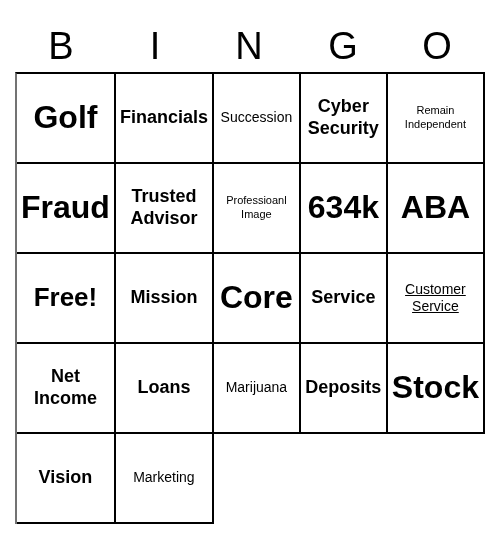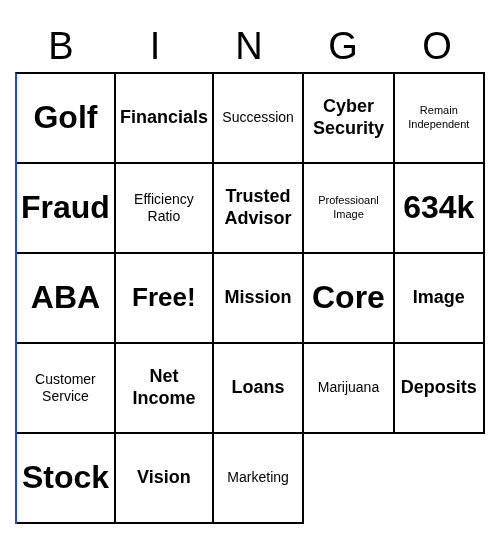--- a/index.html
+++ b/index.html
@@ -32,21 +32,21 @@
     .bingo-header-cell {
       font-size: 38px;
       font-weight: normal;
       padding: 4px 0;
       letter-spacing: 2px;
     }
 
     .bingo-grid {
       display: grid;
       grid-template-columns: repeat(5, 1fr);
-      border-left: 2px solid #1d4ed8;
+      border-left: 2px solid #737373;
       border-top: 2px solid #000;
     }
 
     .bingo-cell {
       border-right: 2px solid #000;
       border-bottom: 2px solid #000;
       min-height: 90px;
       display: flex;
       align-items: center;
       justify-content: center;
@@ -85,23 +85,20 @@
       <div class="bingo-cell">
         <span style="font-size: 18px; font-weight: bold;">Cyber Security</span>
       </div>
       <div class="bingo-cell">
         <span style="font-size: 11px; font-weight: normal;">Remain Independent</span>
       </div>
       <div class="bingo-cell">
         <span style="font-size: 32px; font-weight: bold;">Fraud</span>
       </div>
       <div class="bingo-cell">
-        <span style="font-size: 14px; font-weight: normal;">Efficiency Ratio</span>
-      </div>
-      <div class="bingo-cell">
         <span style="font-size: 18px; font-weight: bold;">Trusted Advisor</span>
       </div>
       <div class="bingo-cell">
         <span style="font-size: 11px; font-weight: normal;">Professioanl Image</span>
       </div>
       <div class="bingo-cell">
         <span style="font-size: 32px; font-weight: bold;">634k</span>
       </div>
       <div class="bingo-cell">
         <span style="font-size: 32px; font-weight: bold;">ABA</span>
@@ -109,24 +106,24 @@
       <div class="bingo-cell">
         <span style="font-size: 26px; font-weight: bold;">Free!</span>
       </div>
       <div class="bingo-cell">
         <span style="font-size: 18px; font-weight: bold;">Mission</span>
       </div>
       <div class="bingo-cell">
         <span style="font-size: 32px; font-weight: bold;">Core</span>
       </div>
       <div class="bingo-cell">
-        <span style="font-size: 18px; font-weight: bold;">Image</span>
+        <span style="font-size: 18px; font-weight: bold;">Service</span>
       </div>
       <div class="bingo-cell">
-        <span style="font-size: 14px; font-weight: normal;">Customer Service</span>
+        <span style="font-size: 14px; font-weight: normal; text-decoration: underline;">Customer Service</span>
       </div>
       <div class="bingo-cell">
         <span style="font-size: 18px; font-weight: bold;">Net Income</span>
       </div>
       <div class="bingo-cell">
         <span style="font-size: 18px; font-weight: bold;">Loans</span>
       </div>
       <div class="bingo-cell">
         <span style="font-size: 14px; font-weight: normal;">Marijuana</span>
       </div>

